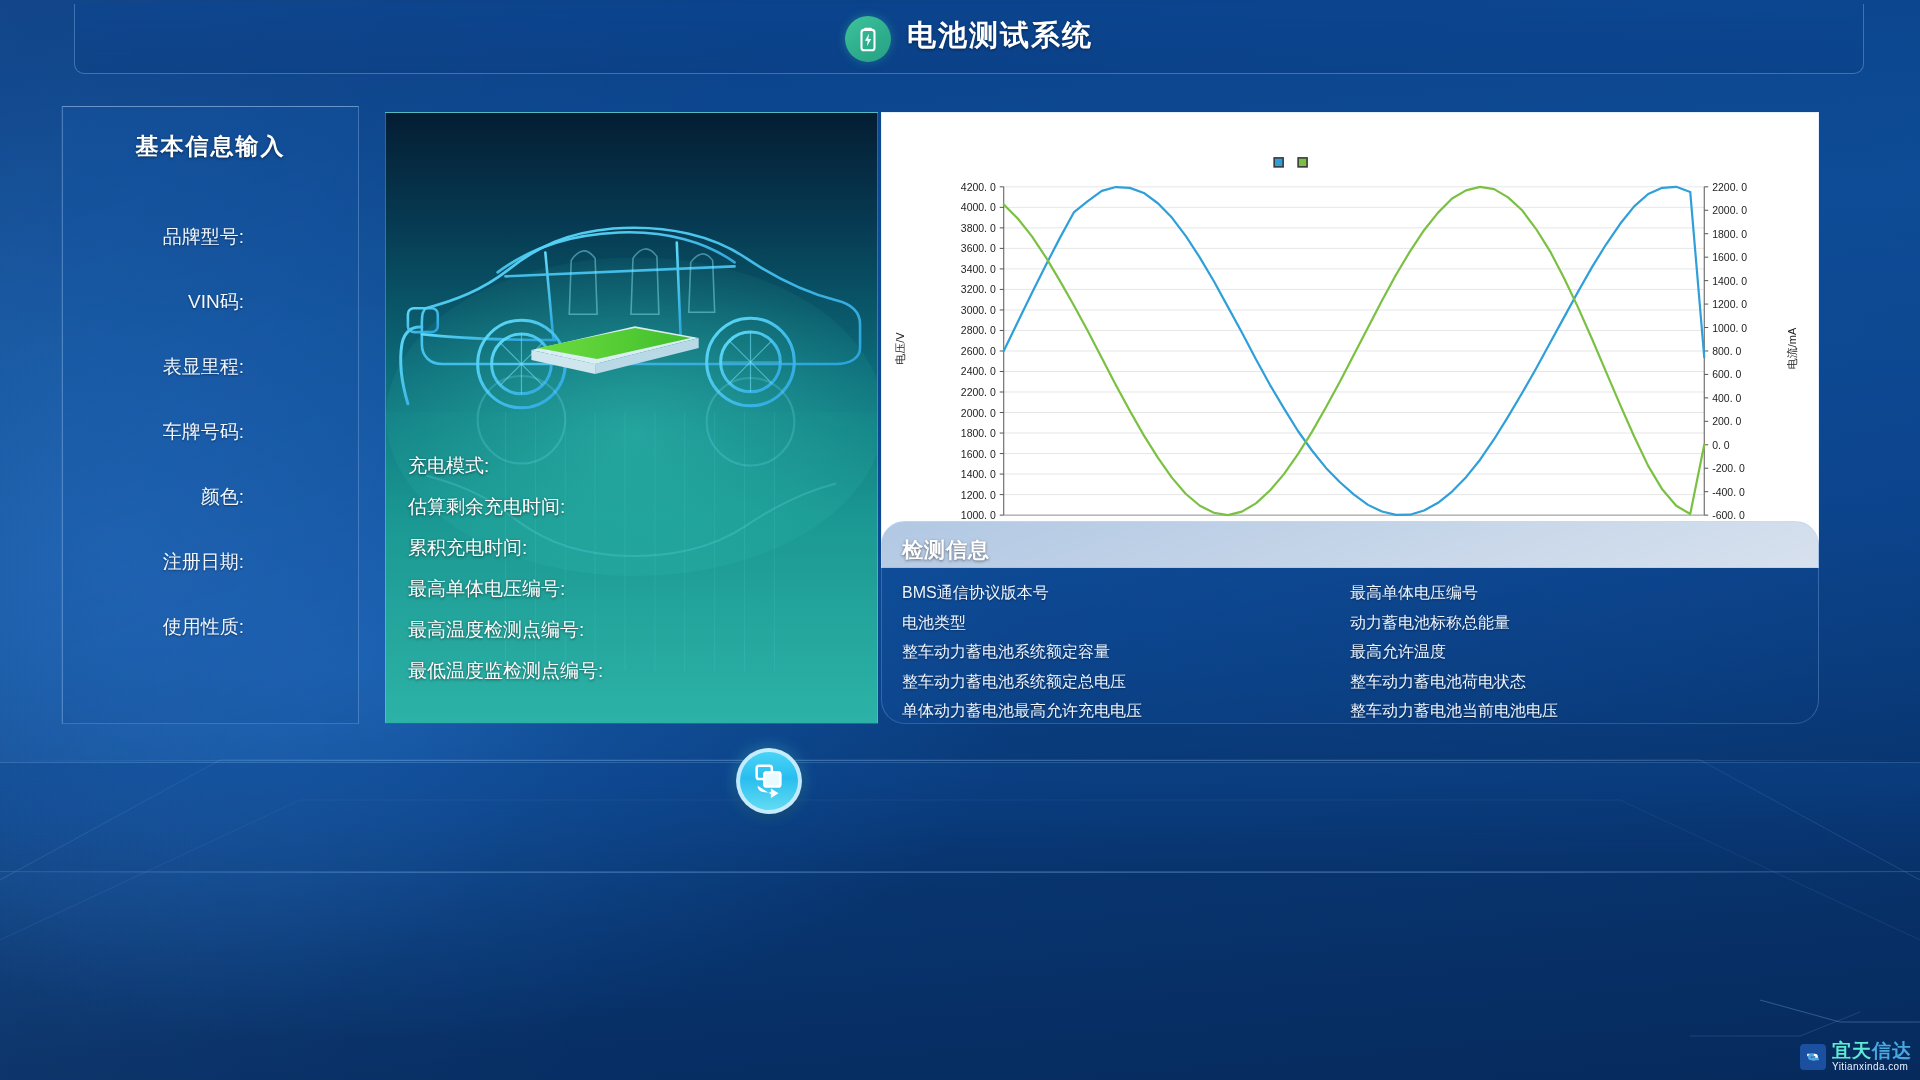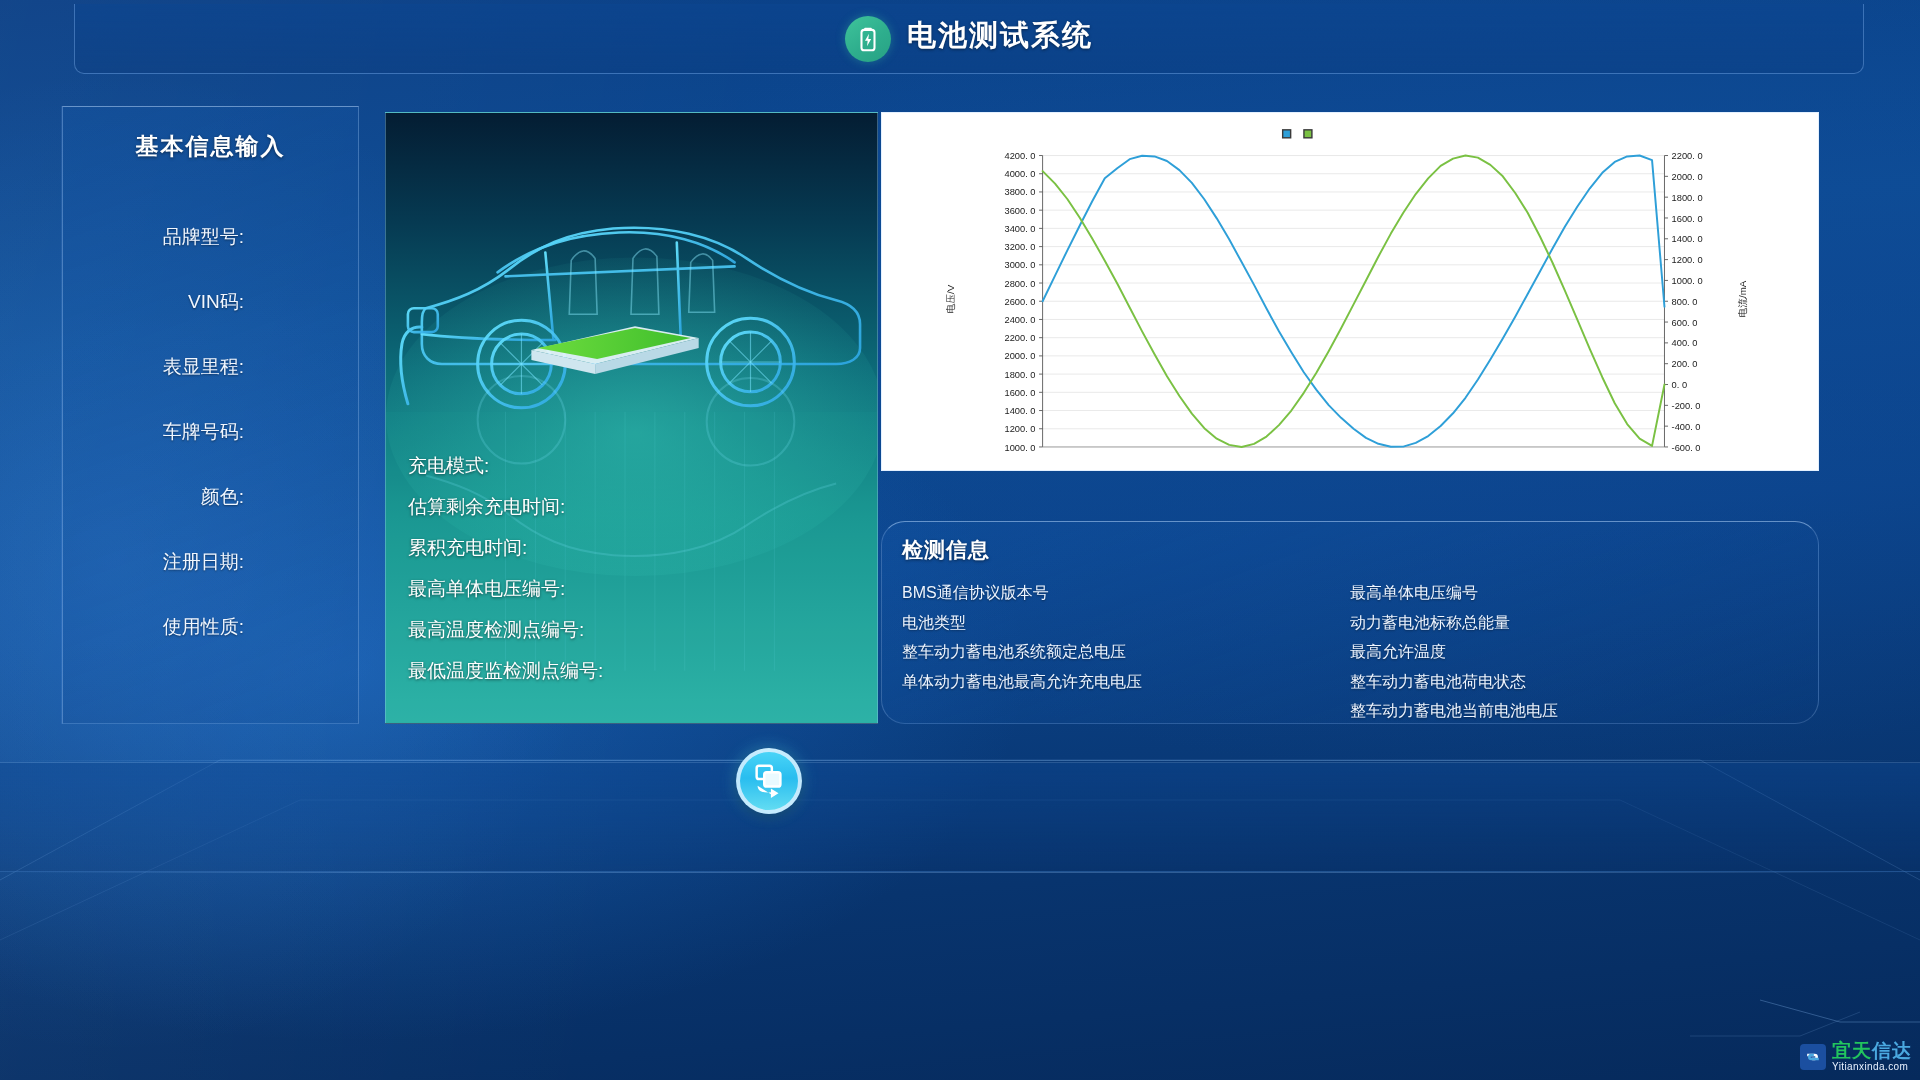--- a/index.html
+++ b/index.html
@@ -93,21 +93,21 @@
     position:absolute; left: 22px; top: 332px; right: 10px;
   }
   .center-row { height: 41px; display:flex; align-items:center; }
   .center-label {
     font-size: 19px; color:#ffffff; white-space:nowrap;
     text-shadow: 0 1px 3px rgba(0,0,0,0.55);
   }
 
   
   #chart-panel {
-    position:absolute; left: 881px; top: 112px; width: 938px; height: 359px;
+    position:absolute; left: 881px; top: 112px; width: 938px; height: 456px;
     background: #ffffff;
     border: 1px solid rgba(200,225,255,0.5);
   }
   #chart-svg { display:block; width: 100%; height: 100%; }
 
   
   #info-panel {
     position:absolute; left: 881px; top: 521px; width: 938px; height: 203px;
     border-top: 1px solid rgba(175,210,250,0.55);
     border-left: 1px solid rgba(175,210,250,0.25);
@@ -151,21 +151,21 @@
     position:absolute; right: 8px; bottom: 8px;
     display:flex; align-items:center; gap: 6px;
   }
   .wm-logo {
     width: 26px; height: 26px; border-radius: 4px;
     background: #1b4fa0;
     display:flex; align-items:center; justify-content:center;
   }
   .wm-text { line-height: 1; }
   .wm-cn { font-size: 19px; font-weight: bold; letter-spacing: 1px; }
-  .wm-cn .g { color: #22c55e; }
+  .wm-cn .g { color: #5eead4; }
   .wm-cn .b { color: #4aa8e0; }
   .wm-en { font-size: 10px; color: #e8f1ff; letter-spacing: 0.4px; margin-top: 2px; }
 </style>
 </head>
 <body>
 
 <div id="bg">
   <div class="bg-line" style="top:760px;"></div>
   <div class="bg-line" style="top:872px;"></div>
   <svg class="diag" width="1920" height="1080">
@@ -442,20 +442,21 @@
     <text id="chart-y2label" x="916" y="210" font-size="11" fill="#222" font-family="'Liberation Sans', sans-serif" transform="rotate(-90 916 210)" text-anchor="middle">电流/mA</text>
   </svg>
 </div>
 
 <div id="info-panel">
   <div id="info-title">检测信息</div>
   <div id="info-cols">
     <div class="info-col">
       <div class="info-item">BMS通信协议版本号</div>
       <div class="info-item">电池类型</div>
+      <div class="info-item">整车动力蓄电池系统额定容量</div>
       <div class="info-item">整车动力蓄电池系统额定总电压</div>
       <div class="info-item">单体动力蓄电池最高允许充电电压</div>
     </div>
     <div class="info-col">
       <div class="info-item">最高单体电压编号</div>
       <div class="info-item">动力蓄电池标称总能量</div>
       <div class="info-item">最高允许温度</div>
       <div class="info-item">整车动力蓄电池荷电状态</div>
       <div class="info-item">整车动力蓄电池当前电池电压</div>
     </div>

